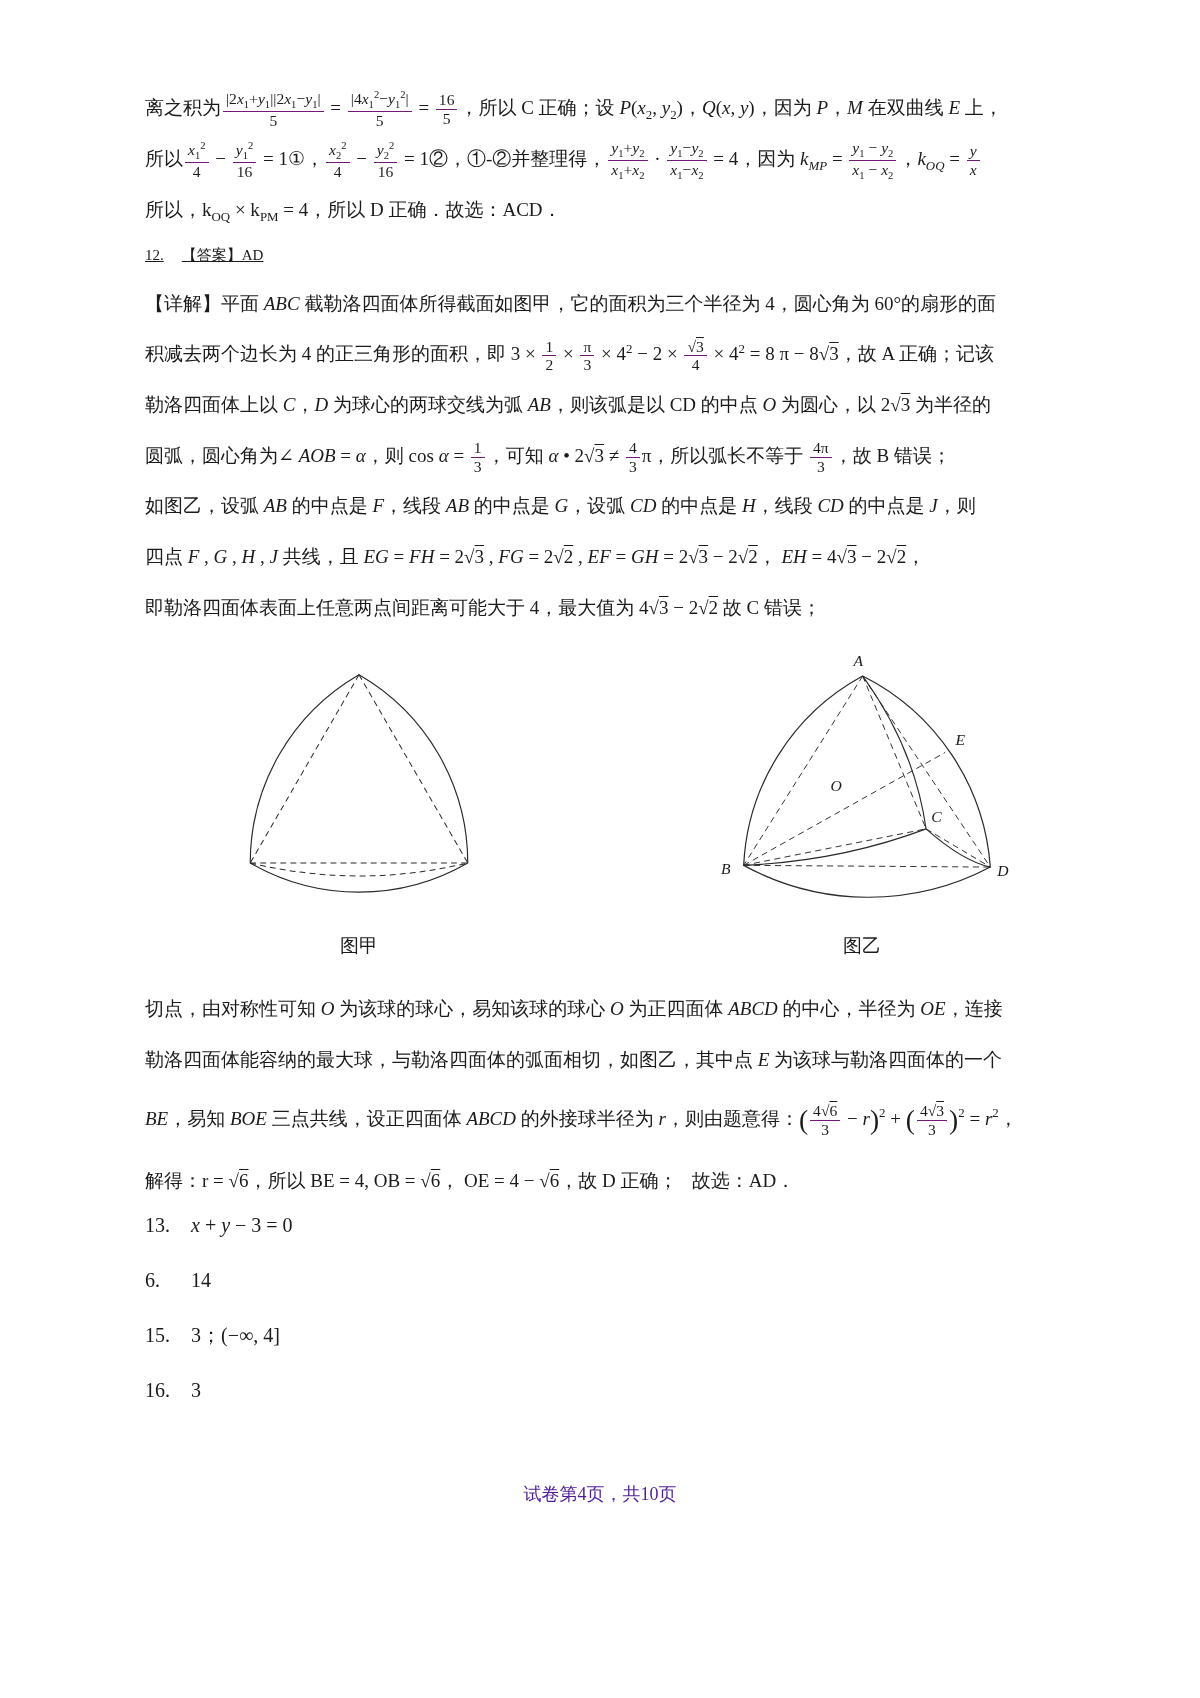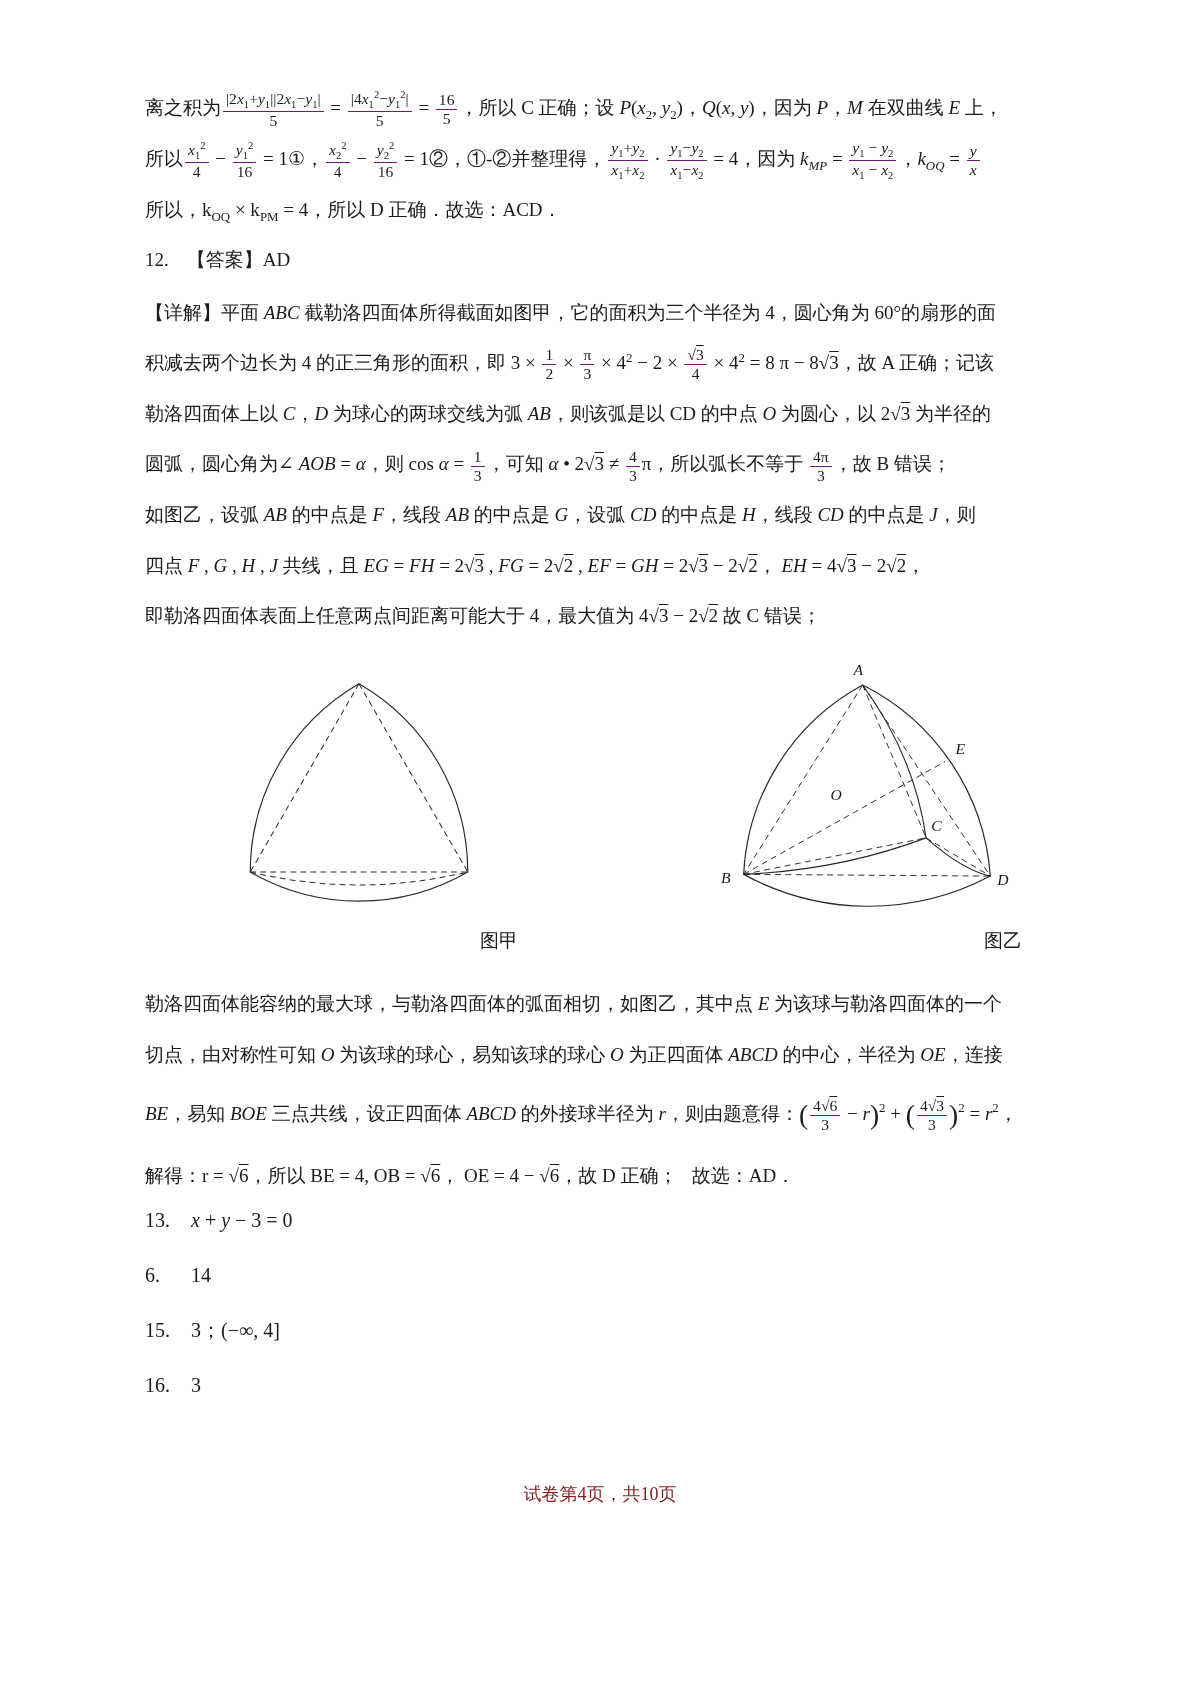--- a/index.html
+++ b/index.html
@@ -9,42 +9,42 @@
     margin:0 auto;
     background:#ffffff;
     outline:1px solid #e9e9e9;
     font-family:"Liberation Serif","DejaVu Serif",serif;
     color:#1b1b1b;
     overflow:hidden;
   }
   .content{padding:86px 138px 0 145px;}
   .para{font-size:19px;}
   .mline{line-height:2.35;margin:0 0 6px 0;white-space:normal;}
-  .qhead{font-size:19px;line-height:2.2;margin:6px 0 10px 0;}
+  .qhead{font-size:15px;line-height:2.2;margin:6px 0 10px 0;text-decoration:underline;}
   .qhead .qnum{margin-right:18px;}
   
   .frac{display:inline-block;vertical-align:middle;text-align:center;font-size:0.82em;line-height:1.15;margin:0 2px;}
   .frac .num{display:block;border-bottom:1px solid #701a75;padding:0 3px;}
   .frac .den{display:block;padding:0 3px;}
   .ov{text-decoration:overline;}
   .bp{font-size:1.45em;vertical-align:middle;font-weight:400;}
   sub,sup{font-size:0.68em;}
   i{font-family:"Liberation Serif","DejaVu Serif",serif;}
   
   .figures{display:flex;justify-content:space-between;align-items:flex-end;margin:18px 30px 0 55px;}
   .fig{margin:0;text-align:center;}
   .fig svg{display:block;}
-  .figcap{font-size:19px;margin-top:10px;text-align:right;}
+  .figcap{font-size:19px;margin-top:24px;text-align:center;}
   .fig-yi .figcap{padding-right:10px;}
   svg text{font-family:"Liberation Serif","DejaVu Serif",serif;font-style:italic;font-size:18px;fill:#1b1b1b;}
   
   .sec{font-family:"Liberation Sans","DejaVu Sans",sans-serif;font-size:20px;font-weight:bold;margin:58px 0 28px 0;}
   .blank{font-size:20px;line-height:1.4;margin:7px 0 27px 0;}
   .blank .bnum{display:inline-block;min-width:46px;}
-  .footer{position:absolute;left:0;right:0;bottom:192px;text-align:center;font-size:18px;color:#7f1d1d;}
+  .footer{position:absolute;left:0;right:0;bottom:192px;text-align:center;font-size:18px;color:#4c1d95;}
 </style>
 </head>
 <body>
 
 <div class="page">
   <div class="content">
 
     <div class="para">
       <div class="mline">离之积为<span class="frac"><span class="num">|2<i>x</i><sub>1</sub>+<i>y</i><sub>1</sub>||2<i>x</i><sub>1</sub>−<i>y</i><sub>1</sub>|</span><span class="den">5</span></span> = <span class="frac"><span class="num">|4<i>x</i><sub>1</sub><sup>2</sup>−<i>y</i><sub>1</sub><sup>2</sup>|</span><span class="den">5</span></span> = <span class="frac"><span class="num">16</span><span class="den">5</span></span>，所以 C 正确；设 <i>P</i>(<i>x</i><sub>2</sub>, <i>y</i><sub>2</sub>)，<i>Q</i>(<i>x</i>, <i>y</i>)，因为 <i>P</i>，<i>M</i> 在双曲线 <i>E</i> 上，</div>
       <div class="mline">所以<span class="frac"><span class="num"><i>x</i><sub>1</sub><sup>2</sup></span><span class="den">4</span></span> − <span class="frac"><span class="num"><i>y</i><sub>1</sub><sup>2</sup></span><span class="den">16</span></span> = 1①，<span class="frac"><span class="num"><i>x</i><sub>2</sub><sup>2</sup></span><span class="den">4</span></span> − <span class="frac"><span class="num"><i>y</i><sub>2</sub><sup>2</sup></span><span class="den">16</span></span> = 1②，①-②并整理得，<span class="frac"><span class="num"><i>y</i><sub>1</sub>+<i>y</i><sub>2</sub></span><span class="den"><i>x</i><sub>1</sub>+<i>x</i><sub>2</sub></span></span> · <span class="frac"><span class="num"><i>y</i><sub>1</sub>−<i>y</i><sub>2</sub></span><span class="den"><i>x</i><sub>1</sub>−<i>x</i><sub>2</sub></span></span> = 4，因为 <i>k</i><sub><i>MP</i></sub> = <span class="frac"><span class="num"><i>y</i><sub>1</sub> − <i>y</i><sub>2</sub></span><span class="den"><i>x</i><sub>1</sub> − <i>x</i><sub>2</sub></span></span>，<i>k</i><sub><i>OQ</i></sub> = <span class="frac"><span class="num"><i>y</i></span><span class="den"><i>x</i></span></span></div>
@@ -97,22 +97,22 @@
           <text x="264" y="200">C</text>
           <text x="22" y="260">B</text>
           <text x="340" y="262">D</text>
         </svg>
         <figcaption class="figcap">图乙</figcaption>
       </figure>
 
     </div>
 
     <div class="para" style="margin-top:28px;">
+      <div class="mline">切点，由对称性可知 <i>O</i> 为该球的球心，易知该球的球心 <i>O</i> 为正四面体 <i>ABCD</i> 的中心，半径为 <i>OE</i>，连接</div>
       <div class="mline">勒洛四面体能容纳的最大球，与勒洛四面体的弧面相切，如图乙，其中点 <i>E</i> 为该球与勒洛四面体的一个</div>
-      <div class="mline">切点，由对称性可知 <i>O</i> 为该球的球心，易知该球的球心 <i>O</i> 为正四面体 <i>ABCD</i> 的中心，半径为 <i>OE</i>，连接</div>
       <div class="mline"><i>BE</i>，易知 <i>BOE</i> 三点共线，设正四面体 <i>ABCD</i> 的外接球半径为 <i>r</i>，则由题意得：<span class="bp">(</span><span class="frac"><span class="num">4√<span class="ov">6</span></span><span class="den">3</span></span> − <i>r</i><span class="bp">)</span><sup>2</sup> + <span class="bp">(</span><span class="frac"><span class="num">4√<span class="ov">3</span></span><span class="den">3</span></span><span class="bp">)</span><sup>2</sup> = <i>r</i><sup>2</sup>，</div>
       <div class="mline">解得：r = √<span class="ov">6</span>，所以 BE = 4, OB = √<span class="ov">6</span>，&nbsp;OE = 4 − √<span class="ov">6</span>，故 D 正确；&nbsp;&nbsp;&nbsp;故选：AD．</div>
     </div>
 
 
     <div class="blank">
       <span class="bnum">13.</span><span class="bans"><i>x</i> + <i>y</i> − 3 = 0</span>
     </div>
     <div class="blank">
       <span class="bnum">6.</span><span class="bans">14</span>

